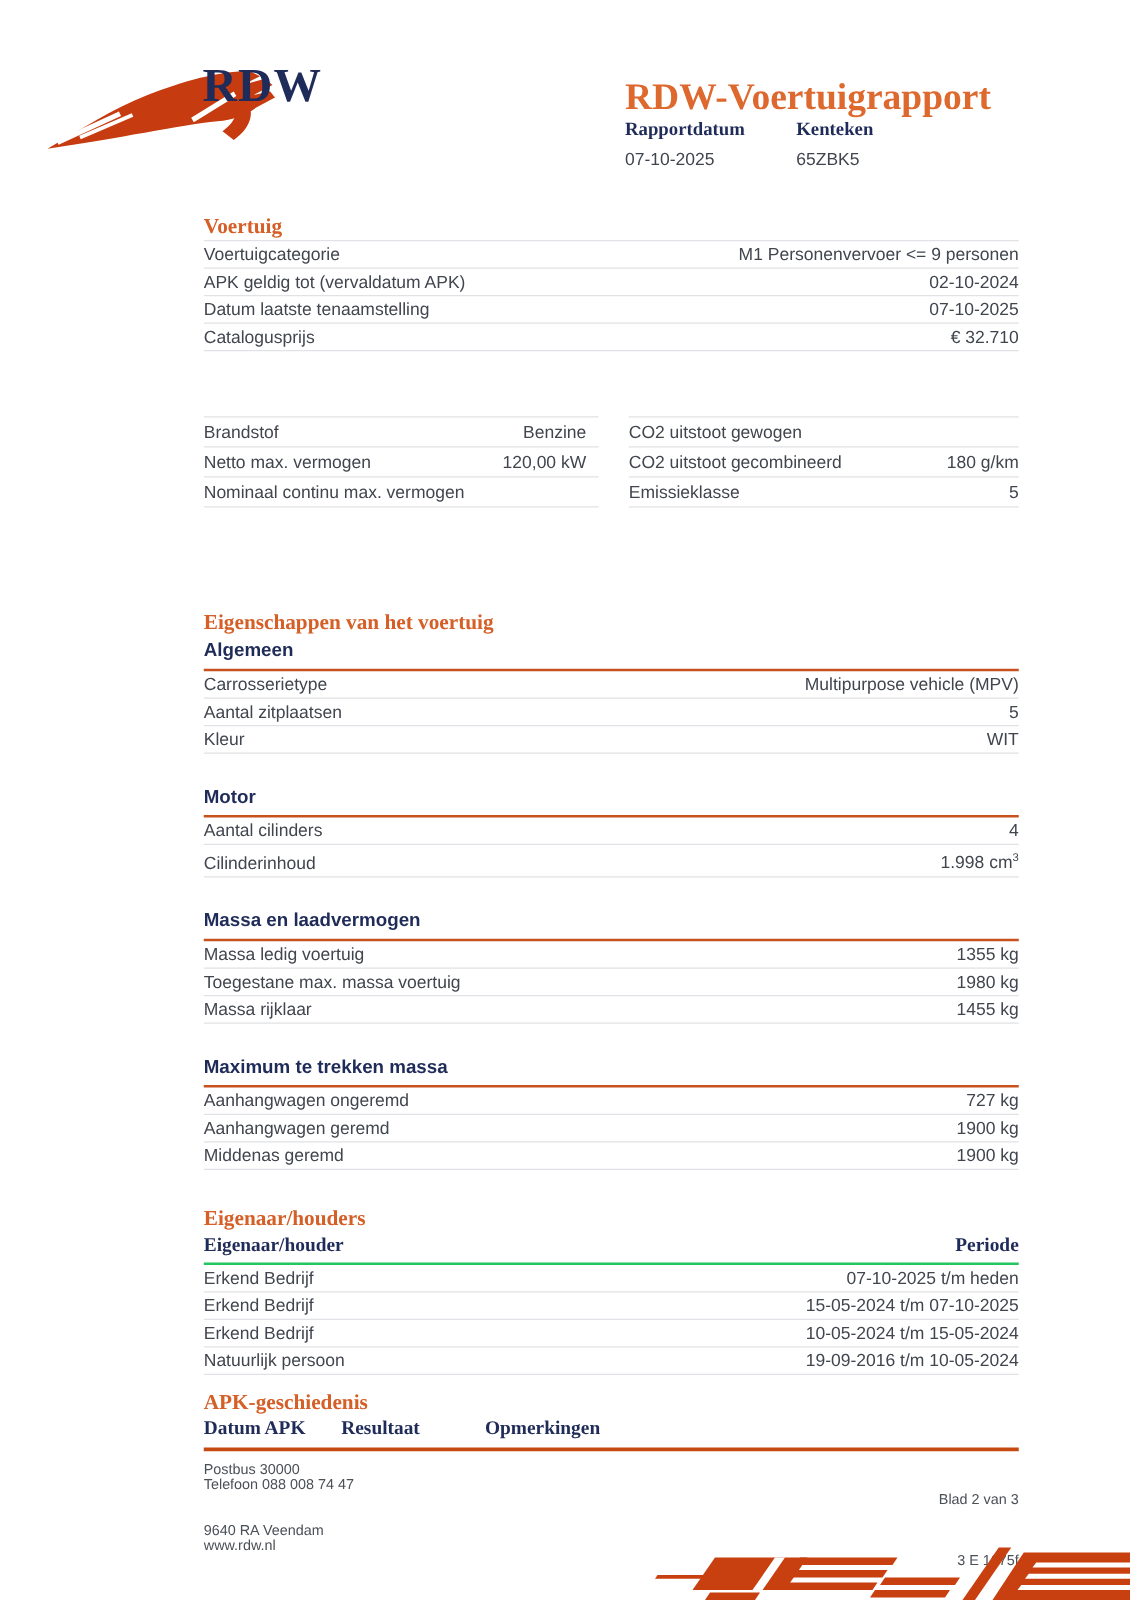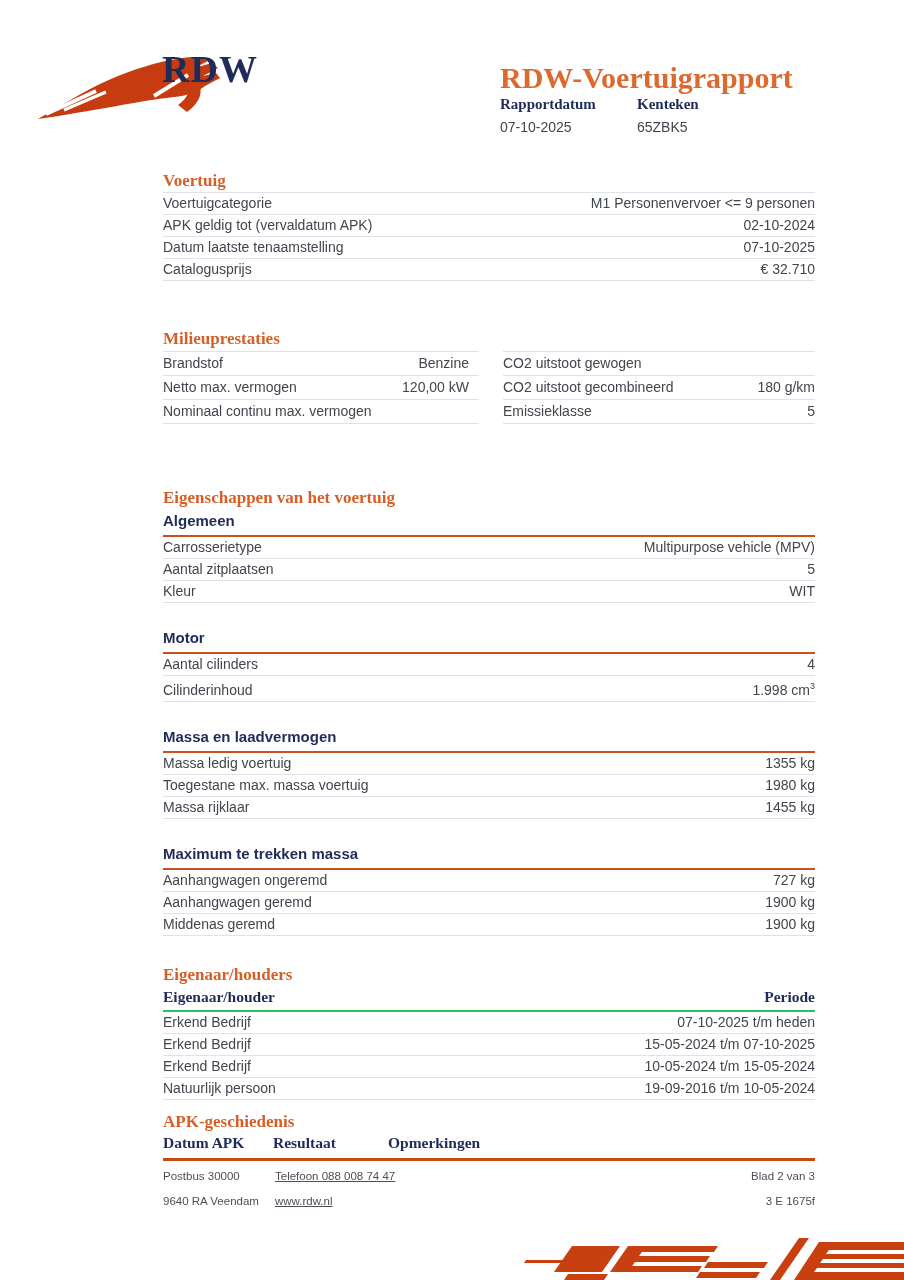--- a/index.html
+++ b/index.html
@@ -69,23 +69,23 @@
   
   .apk-head{
     display:flex;margin-top:3px;font-family:"Liberation Serif",serif;
     font-weight:bold;font-size:15.5px;line-height:18px;color:#1f2b58;
     padding-bottom:6px;border-bottom:3px solid #c44a12;
   }
   .apk-col1{width:110px;}
   .apk-col2{width:115px;}
   
   .footer{position:absolute;left:163px;top:1170px;width:652px;font-size:11.5px;color:#4b5057;}
-  .footer-row{display:flex;margin-bottom:13px;}
+  .footer-row{display:flex;margin-bottom:13px;flex-direction:column;}
   .f-col1{width:112px;}
-  .f-col2{flex:1;text-decoration:underline;}
+  .f-col2{flex:1;}
   .f-col3{text-align:right;}
   .bottom-graphic{position:absolute;right:0;bottom:0;width:380px;height:48px;}
 </style>
 </head>
 <body>
 
 <div class="page">
 
   <svg class="logo-feather" viewBox="0 0 205 74">
     <path fill="#c63c10" d="M2,69 C28,54 54,37 82,26 C112,14 144,6 164,7 L172,11 L158,18 L176,13 L182,18 L167,26 L180,23 L184,28 L169,36 C161,42 150,46 138,47 C108,50 58,61 2,69 Z"></path>
@@ -125,21 +125,20 @@
         <span class="kv-value">07-10-2025</span>
       </div>
       <div class="kv-row">
         <span class="kv-label">Catalogusprijs</span>
         <span class="kv-value">€ 32.710</span>
       </div>
     </div>
   </div>
 
   <div class="section" style="top:330px;">
-    <h2 class="sec-title">Milieuprestaties</h2>
     <div class="milieu-table">
       <div class="milieu-row">
         <div class="m-cell left">
           <span class="kv-label">Brandstof</span>
           <span class="kv-value">Benzine</span>
         </div>
         <div class="m-cell right">
           <span class="kv-label">CO2 uitstoot gewogen</span>
           <span class="kv-value"></span>
         </div>

